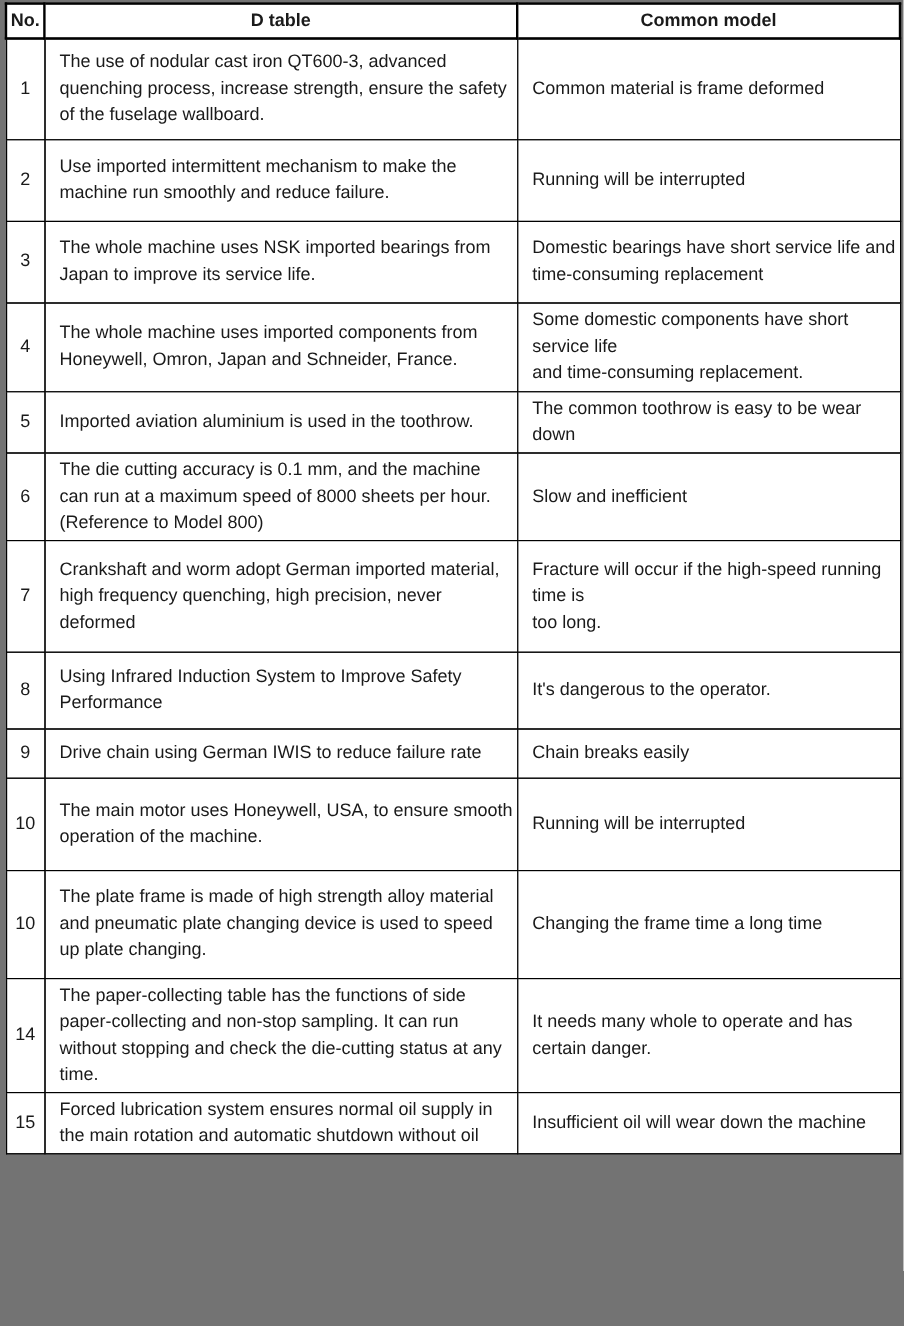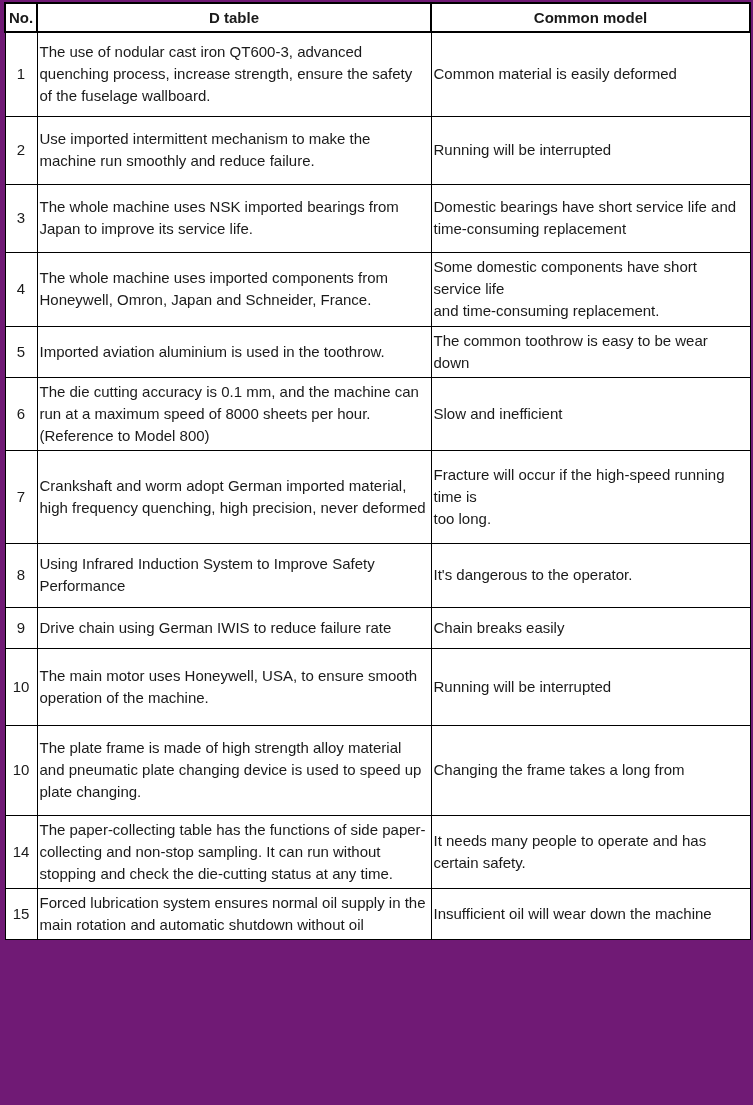--- a/index.html
+++ b/index.html
@@ -5,21 +5,21 @@
   * { box-sizing: border-box; }
   html, body {
     margin: 0;
     padding: 0;
     background: #ffffff;
     font-family: "Liberation Sans", "DejaVu Sans", sans-serif;
   }
   .page {
     width: 753px;
     height: 1105px;
-    background: #701a75;
+    background: #737373;
     overflow: hidden;
   }
   table.compare {
     border-collapse: collapse;
     table-layout: fixed;
     width: 745px;
     margin: 2px 4px;
     color: #1a1a1a;
   }
   col.c-no { width: 32px; }
@@ -33,21 +33,21 @@
     vertical-align: middle;
     height: 29px;
     padding: 2px;
     background: #ffffff;
   }
   td {
     border: 1px solid #000000;
     font-size: 15px;
     line-height: 22px;
     vertical-align: middle;
-    padding: 3px 2px 3px 2px;
+    padding: 3px 2px 3px 12px;
     white-space: pre-line;
     overflow: hidden;
     background: #ffffff;
   }
   td.num {
     text-align: center;
     padding: 3px 1px;
   }
   
   tbody tr:nth-child(1)  { height: 84px; }
@@ -80,21 +80,21 @@
       <tr>
         <th>No.</th>
         <th>D table</th>
         <th>Common model</th>
       </tr>
     </thead>
     <tbody id="rows">
   <tr>
     <td class="num">1</td>
     <td>The use of nodular cast iron QT600-3, advanced quenching process, increase strength, ensure the safety of the fuselage wallboard.</td>
-    <td>Common material is easily deformed</td>
+    <td>Common material is frame deformed</td>
   </tr>
 
   <tr>
     <td class="num">2</td>
     <td>Use imported intermittent mechanism to make the machine run smoothly and reduce failure.</td>
     <td>Running will be interrupted</td>
   </tr>
 
   <tr>
     <td class="num">3</td>
@@ -143,28 +143,28 @@
   <tr>
     <td class="num">10</td>
     <td>The main motor uses Honeywell, USA, to ensure smooth operation of the machine.</td>
     <td>Running will be interrupted</td>
   </tr>
 
 
   <tr>
     <td class="num">10</td>
     <td>The plate frame is made of high strength alloy material and pneumatic plate changing device is used to speed up plate changing.</td>
-    <td>Changing the frame takes a long from</td>
+    <td>Changing the frame time a long time</td>
   </tr>
 
 
   <tr>
     <td class="num">14</td>
     <td>The paper-collecting table has the functions of side paper-collecting and non-stop sampling. It can run without stopping and check the die-cutting status at any time.</td>
-    <td>It needs many people to operate and has certain safety.</td>
+    <td>It needs many whole to operate and has certain danger.</td>
   </tr>
 
   <tr>
     <td class="num">15</td>
     <td>Forced lubrication system ensures normal oil supply in the main rotation and automatic shutdown without oil</td>
     <td>Insufficient oil will wear down the machine</td>
   </tr>
 </tbody>
   </table>
 </div>

